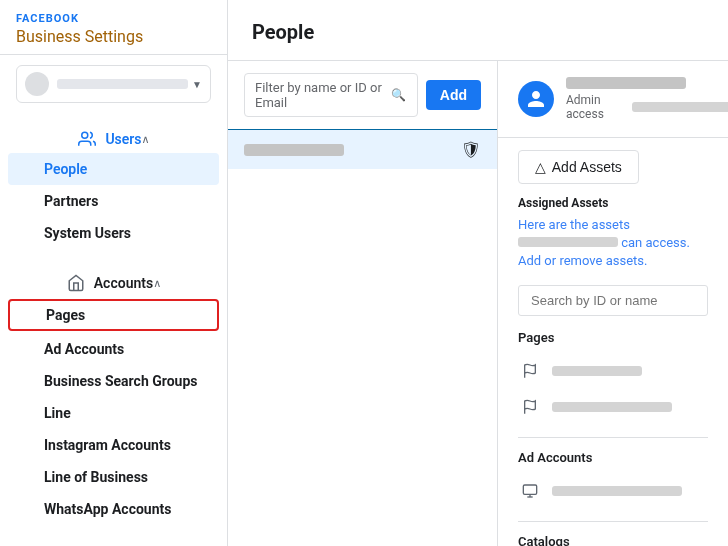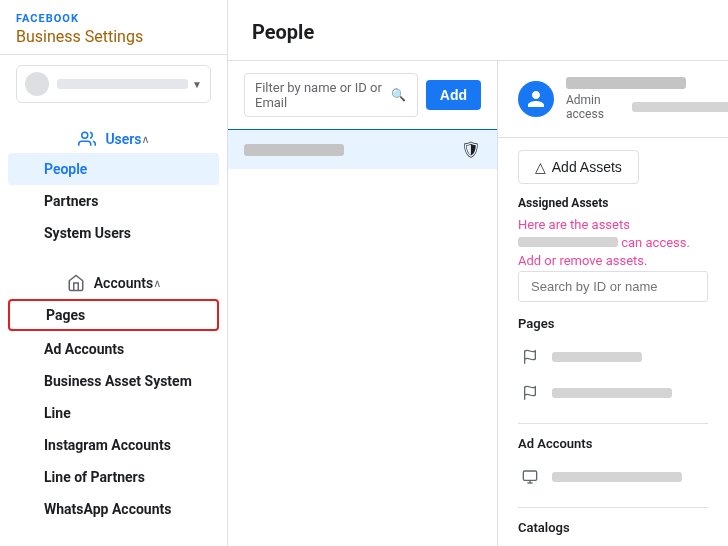--- a/index.html
+++ b/index.html
@@ -48,21 +48,21 @@
     .detail-header { padding: 16px 20px; border-bottom: 1px solid #dddfe2; display: flex; align-items: center; gap: 12px; }
     .detail-avatar { width: 36px; height: 36px; border-radius: 50%; background: #1877f2; display: flex; align-items: center; justify-content: center; color: #fff; font-size: 16px; flex-shrink: 0; }
     .detail-info { flex: 1; }
     .detail-name-blur { height: 12px; width: 120px; background: #c4c4c4; border-radius: 3px; margin-bottom: 4px; }
     .detail-role { font-size: 12px; color: #65676b; display: flex; align-items: center; gap: 4px; }
     .detail-role-email-blur { height: 10px; width: 140px; background: #d4d4d4; border-radius: 3px; display: inline-block; }
     .add-assets-btn { display: flex; align-items: center; gap: 6px; padding: 8px 16px; border: 1px solid #dddfe2; border-radius: 4px; cursor: pointer; font-size: 14px; font-weight: 500; background: #fff; color: #1c1e21; margin: 12px 20px; }
 
     .assigned-section { padding: 0 20px; }
     .assigned-title { font-size: 12px; font-weight: 700; color: #1c1e21; margin-bottom: 6px; }
-    .assigned-desc { font-size: 13px; color: #ec4899; line-height: 1.4; }
+    .assigned-desc { font-size: 13px; color: #3b82f6; margin-bottom: 14px; line-height: 1.4; }
     .assigned-desc-blur { display: inline-block; height: 10px; width: 100px; background: #d4d4d4; border-radius: 3px; }
     .search-assets { border: 1px solid #dddfe2; border-radius: 3px; padding: 7px 12px; font-size: 13px; color: #65676b; width: 100%; margin-bottom: 14px; }
 
     .asset-category { margin-bottom: 12px; }
     .asset-category-title { font-size: 13px; font-weight: 600; color: #1c1e21; margin-bottom: 8px; }
     .asset-item { display: flex; align-items: center; gap: 10px; padding: 6px 0; }
     .asset-icon { width: 24px; height: 24px; display: flex; align-items: center; justify-content: center; color: #606770; font-size: 14px; flex-shrink: 0; }
     .asset-name-blur { height: 10px; background: #d4d4d4; border-radius: 3px; }
 
     .divider { height: 1px; background: #dddfe2; margin: 0 0 12px; }
@@ -113,24 +113,24 @@
         </div>
         <span>Accounts</span>
       </div>
       <div class="nav-chevron">∧</div>
     </div>
     <div class="nav-item pages-item" style="position:relative;">
       Pages
       
     </div>
     <div class="nav-item">Ad Accounts</div>
-    <div class="nav-item">Business Asset System</div>
+    <div class="nav-item">Business Search Groups</div>
     <div class="nav-item">Line</div>
     <div class="nav-item">Instagram Accounts</div>
-    <div class="nav-item">Line of Partners</div>
+    <div class="nav-item">Line of Business</div>
     <div class="nav-item">WhatsApp Accounts</div>
   </div>
 
 </div>
 
 <div class="main">
   <div class="main-header">
     <div class="main-title">People</div>
   </div>
 

